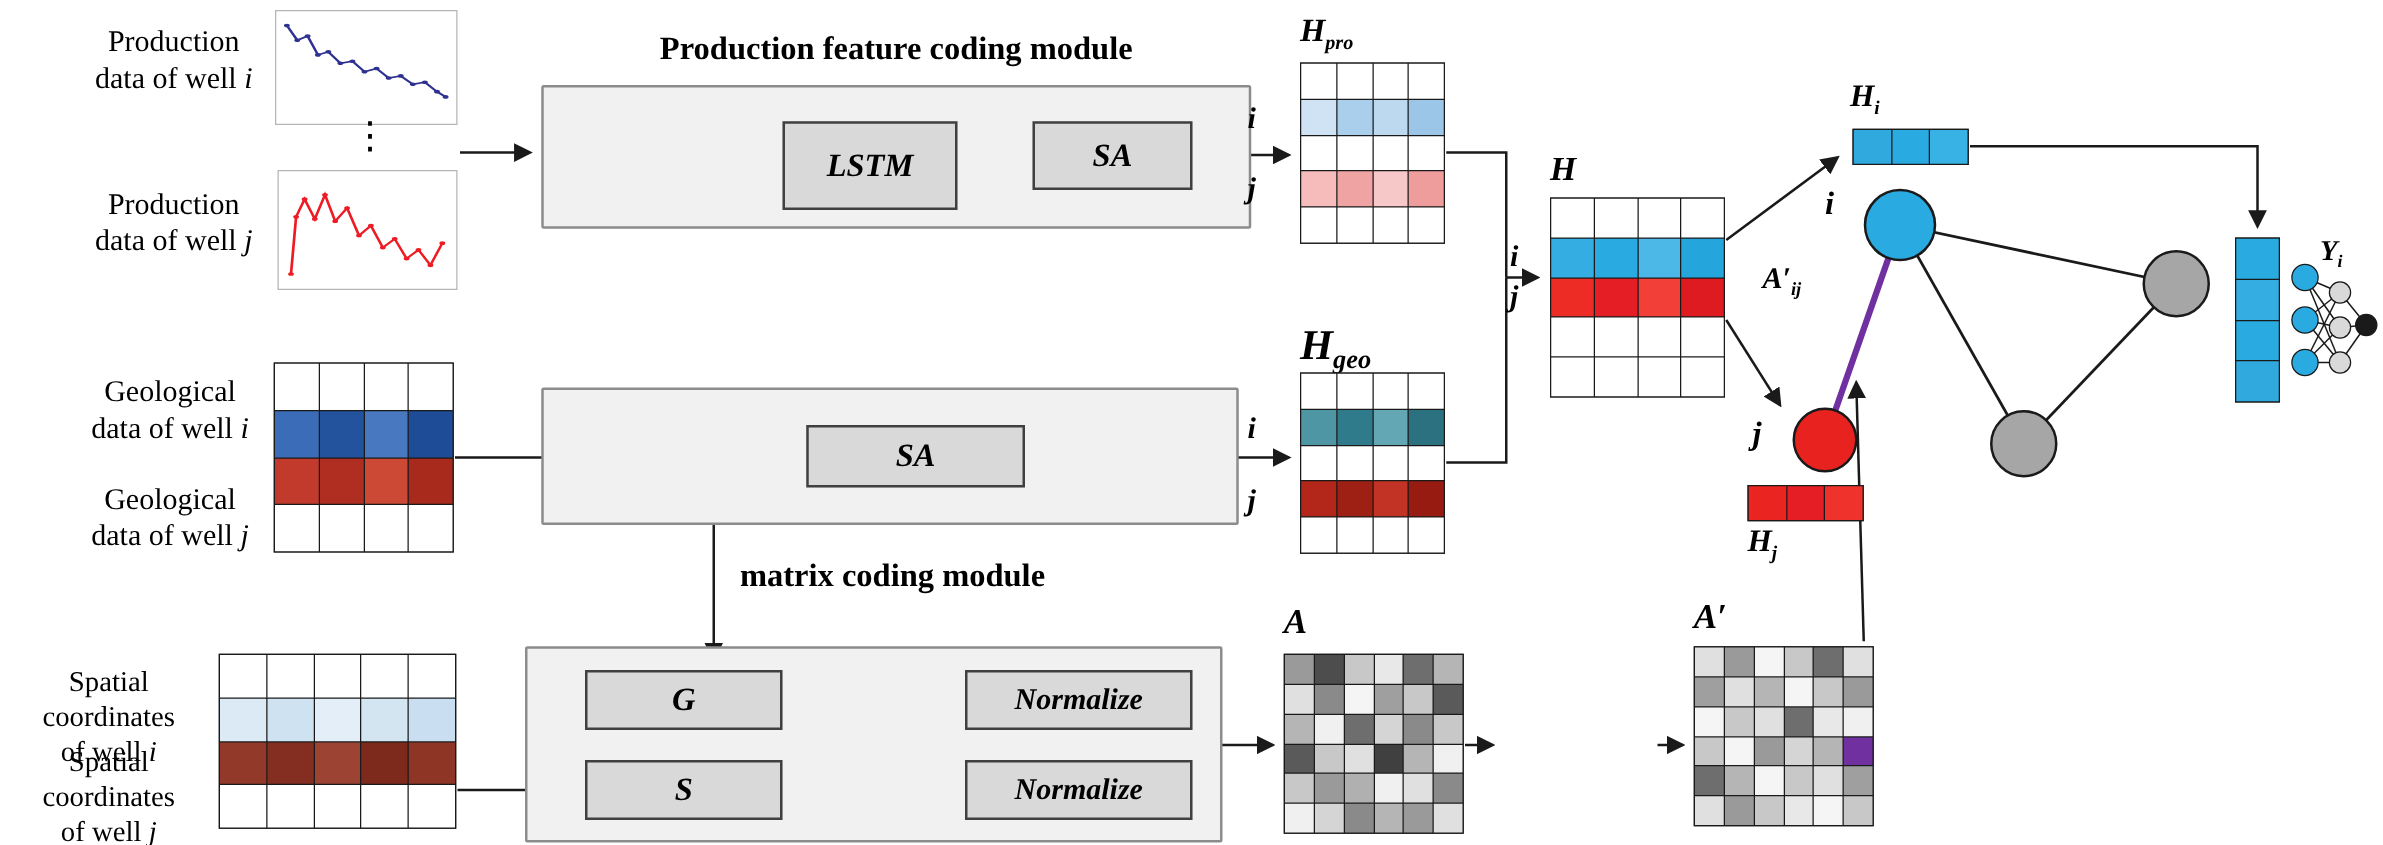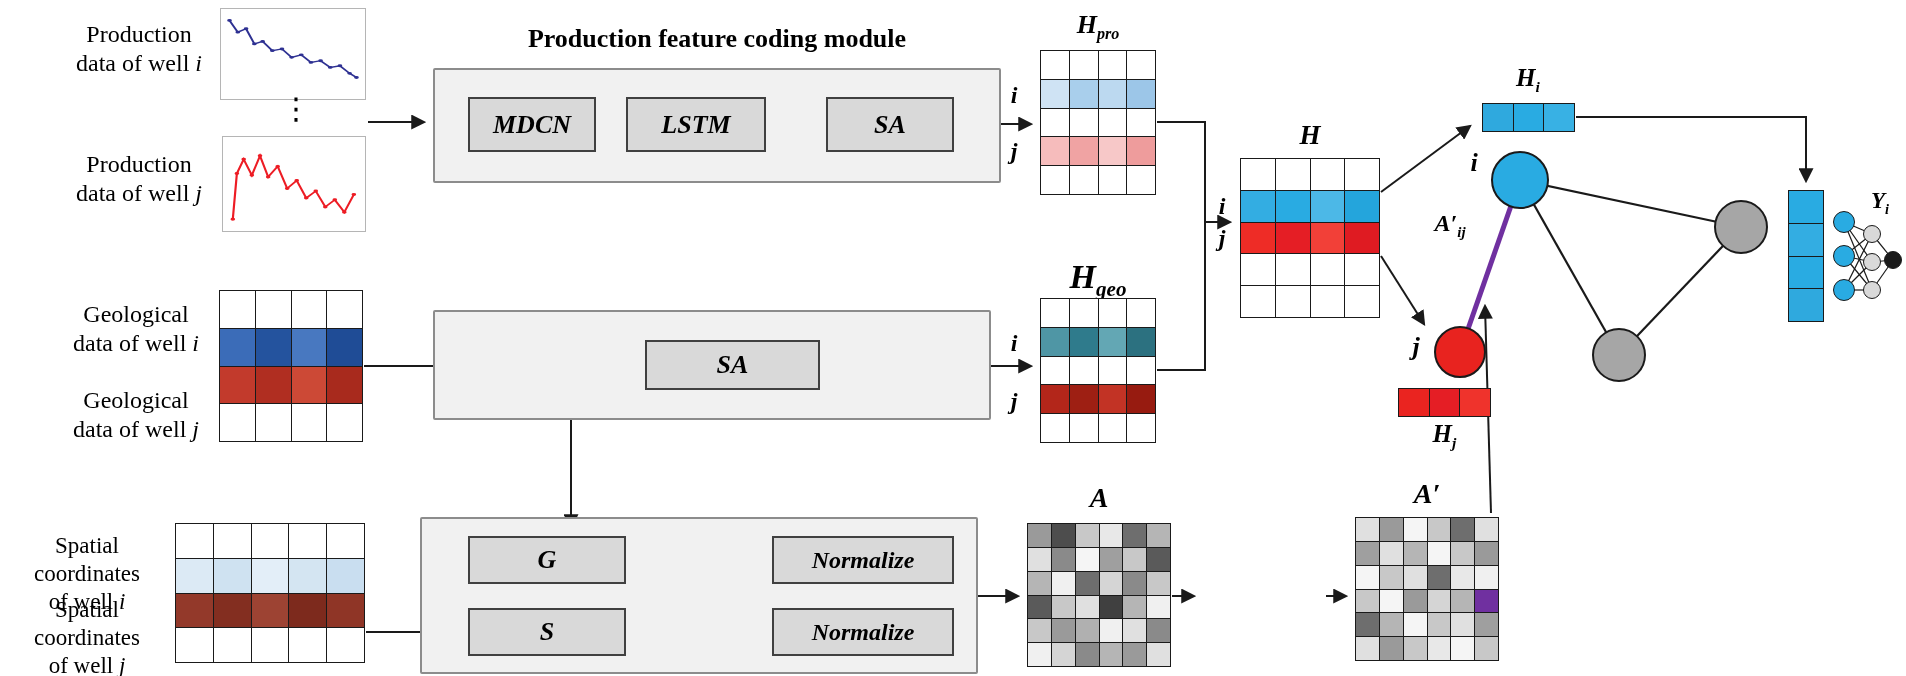--- a/index.html
+++ b/index.html
@@ -1,21 +1,21 @@
 <!DOCTYPE html>
 <html style="--blue: #29ABE2; --red: #E8231F; --purple: #7030A0; --gray_node: #A6A6A6; --light_node: #D9D9D9; --black_node: #1A1A1A; --module_fill: #F1F1F1; --module_border: #8C8C8C; --box_fill: #D9D9D9; --box_border: #404040;"><head>
 <meta charset="utf-8">
 <style>
   html,body{margin:0;padding:0;background:#fff;}
   #canvas{position:relative;width:1906px;height:676px;background:#fff;overflow:hidden;
           font-family:"Liberation Serif",serif;color:#000;}
   .abs{position:absolute;}
   .lbl{font-weight:normal;text-align:center;}
   .lbl i, .sym i{font-style:italic;}
-  .sym{font-weight:bold;font-style:italic;text-align:center;}
+  .sym{font-weight:bold;font-style:italic;text-align:left;}
   .sym sub{font-size:0.62em;font-style:italic;}
   .module{background:var(--module_fill,#F1F1F1);border:2px solid var(--module_border,#8C8C8C);border-radius:2px;box-sizing:border-box;}
   .mtitle{font-weight:bold;text-align:center;}
   .opbox{background:var(--box_fill,#D9D9D9);border:2px solid var(--box_border,#404040);box-sizing:border-box;
          display:flex;align-items:center;justify-content:center;font-weight:bold;font-style:italic;}
   .matrix{display:grid;gap:1px;background:#1a1a1a;border:1px solid #1a1a1a;box-sizing:border-box;}
   .node{border-radius:50%;border:2px solid #1a1a1a;box-sizing:border-box;}
   .chartbox{border:1px solid #b5b5b5;background:#fff;box-sizing:border-box;padding:3px;}
   .chartbox svg{display:block;}
   .wire{stroke:#1a1a1a;stroke-width:2;fill:none;}
@@ -131,22 +131,21 @@
         <circle cx="66" cy="58" r="1.7" fill="#ED1C24"></circle>
         <circle cx="73" cy="76" r="1.7" fill="#ED1C24"></circle>
         <circle cx="80" cy="68" r="1.7" fill="#ED1C24"></circle>
         <circle cx="87" cy="82" r="1.7" fill="#ED1C24"></circle>
         <circle cx="94" cy="62" r="1.7" fill="#ED1C24"></circle>
       </svg>
     </div>
 
   <div class="abs mtitle" style="left:437px;top:24px;width:560px;font-size:26px">Production feature coding module</div>
   <div class="abs module" style="left:433px;top:68px;width:568px;height:115px"></div>
-  <div class="abs opbox" style="left:468px;top:97px;width:128px;height:55px;font-size:26px">MDCN</div>
-  <div class="abs opbox" style="left:626px;top:97px;width:140px;height:55px;font-size:26px">LSTM</div>
+  <div class="abs opbox" style="left:626px;top:97px;width:140px;height:71px;font-size:26px">LSTM</div>
   <div class="abs opbox" style="left:826px;top:97px;width:128px;height:55px;font-size:26px">SA</div>
 
   <div class="abs sym" style="left:1040px;top:10px;width:116px;font-size:26px"><i>H</i><sub>pro</sub></div>
   <div class="abs sym" style="left:998px;top:81px;width:32px;height:29px;line-height:29px;font-size:24px"><i>i</i></div>
   <div class="abs sym" style="left:998px;top:137px;width:32px;height:29px;line-height:29px;font-size:24px"><i>j</i></div>
   <div class="abs matrix" style="left: 1040px; top: 50px; width: 116px; height: 145px; grid-template-columns: repeat(4, 1fr); grid-template-rows: repeat(5, 1fr);">
       <div style="background: rgb(255, 255, 255);"></div>
       <div style="background: rgb(255, 255, 255);"></div>
       <div style="background: rgb(255, 255, 255);"></div>
       <div style="background: rgb(255, 255, 255);"></div>
@@ -275,20 +274,21 @@
       <div style="background: rgb(125, 42, 29);"></div>
       <div style="background: rgb(143, 53, 38);"></div>
       <div style="background: rgb(255, 255, 255);"></div>
       <div style="background: rgb(255, 255, 255);"></div>
       <div style="background: rgb(255, 255, 255);"></div>
       <div style="background: rgb(255, 255, 255);"></div>
       <div style="background: rgb(255, 255, 255);"></div>
     </div>
 
   <div class="abs mtitle" style="left:564px;top:446px;width:300px;font-size:26px;line-height:30px">
+    <div><span>matrix coding module</span></div>
   </div>
   <div class="abs module" style="left:420px;top:517px;width:558px;height:157px"></div>
   <div class="abs opbox" style="left:468px;top:536px;width:158px;height:48px;font-size:26px">G</div>
   <div class="abs opbox" style="left:468px;top:608px;width:158px;height:48px;font-size:26px">S</div>
   <div class="abs opbox" style="left:772px;top:536px;width:182px;height:48px;font-size:24px">Normalize</div>
   <div class="abs opbox" style="left:772px;top:608px;width:182px;height:48px;font-size:24px">Normalize</div>
 
   <div class="abs sym" style="left:1027px;top:482px;width:144px;font-size:28px"><i>A</i></div>
   <div class="abs matrix" style="left: 1027px; top: 523px; width: 144px; height: 144px; grid-template-columns: repeat(6, 1fr); grid-template-rows: repeat(6, 1fr);">
       <div style="background: rgb(154, 154, 154);"></div>

